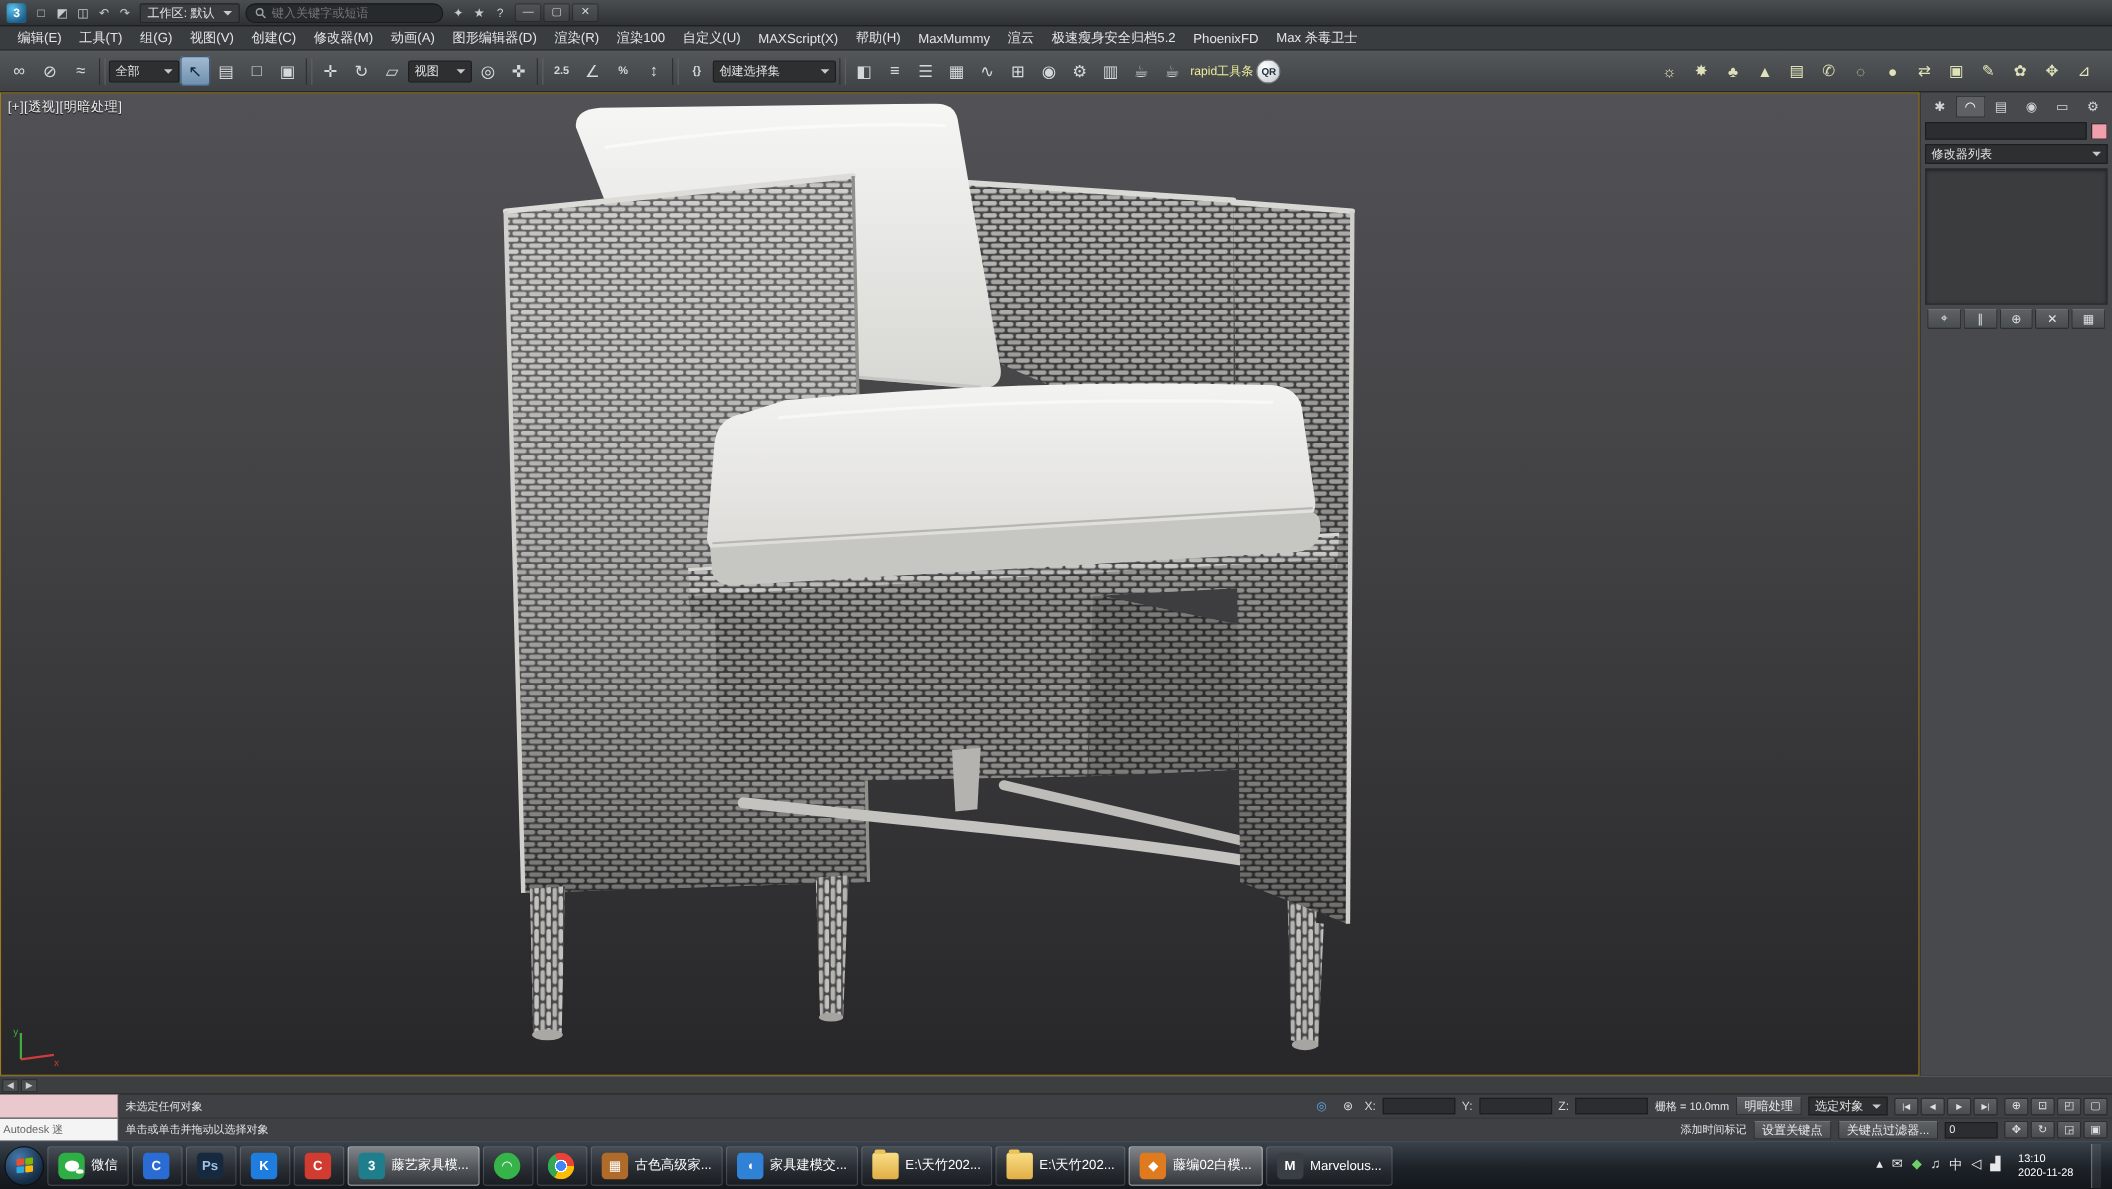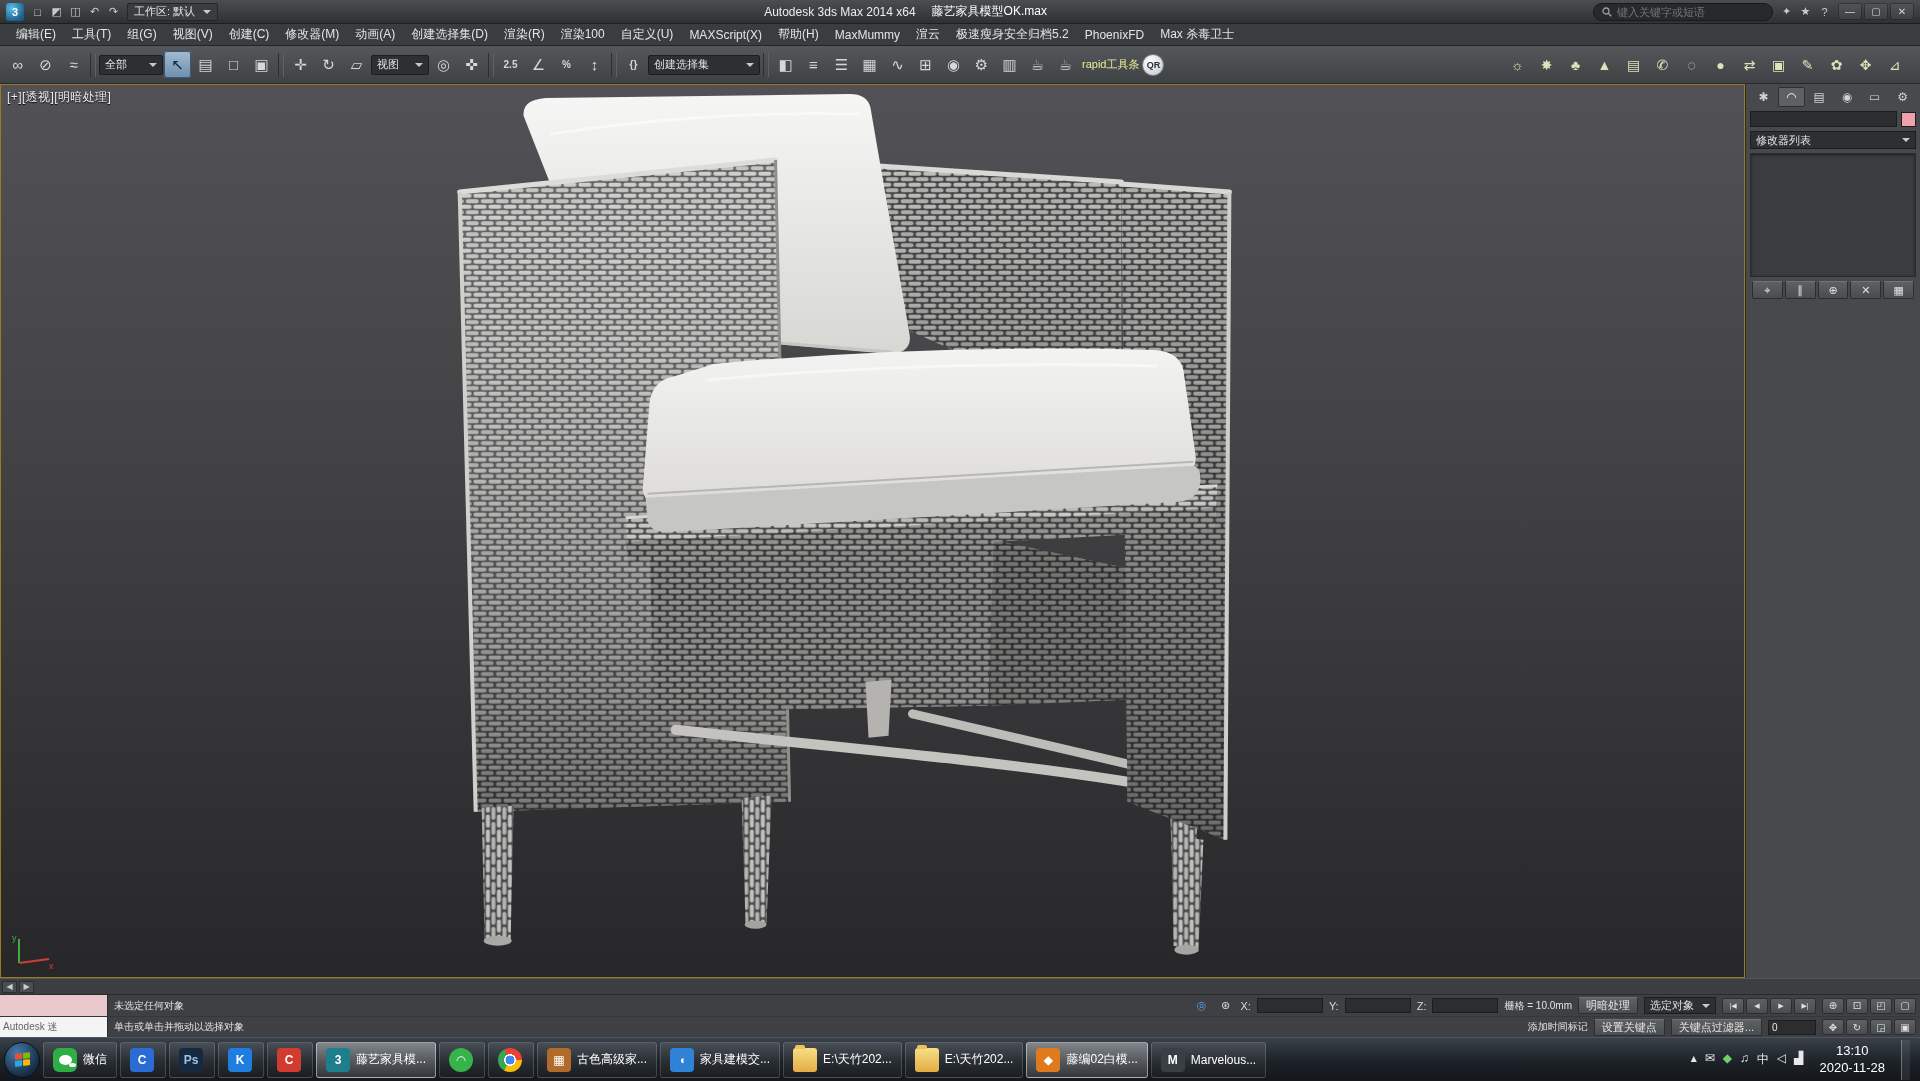--- a/index.html
+++ b/index.html
@@ -96,21 +96,21 @@
   .t-icon{width:24px;height:24px;border-radius:4px;display:grid;place-items:center;background:var(--bg,transparent);color:var(--fg,#fff);font-size:12px;font-weight:bold;flex:0 0 auto}
   .t-label{font-size:12px;max-width:92px;overflow:hidden;text-overflow:ellipsis;white-space:nowrap}
   .k-chrome .t-icon{border-radius:50%;background:radial-gradient(circle,#4285f4 0 26%,#fff 27% 34%,rgba(0,0,0,0) 35%),conic-gradient(from -30deg,#ea4335 0 120deg,#fbbc05 0 240deg,#34a853 0 360deg)}
   .k-wechat .t-icon{border-radius:6px;position:relative}
   .k-wechat .t-icon::before{content:"";width:13px;height:10px;background:#fff;border-radius:50%;box-shadow:7px 5px 0 -3px #fff}
   .k-360 .t-icon{border-radius:50%}
   .k-folder .t-icon{background:linear-gradient(#f8de85,#e2ad44);border-radius:3px;position:relative}
   .k-folder .t-icon::before{content:"";position:absolute;top:-3px;left:2px;width:10px;height:4px;border-radius:2px 2px 0 0;background:#ecc25b}
   .tray{margin-left:auto;display:flex;align-items:center;gap:8px;padding:0 6px}
   .tray-icon{font-size:12px;color:var(--fg,#e8e8e8)}
-  .clock{text-align:center;font-size:13px;line-height:1.3;color:#fff;padding:0 8px;white-space:nowrap}
+  .clock{text-align:left;font-size:10px;line-height:1.3;color:#fff;padding:0 8px;white-space:nowrap}
   .show-desktop{width:9px;height:40px;background:rgba(255,255,255,.08);border-left:1px solid rgba(255,255,255,.3);flex:0 0 auto}
 </style>
 </head>
 <body>
 
 <div id="app">
 
   <div class="titlebar">
     <div class="tb-logo">3</div>
     <div style="display:flex;gap:2px">
@@ -126,24 +126,20 @@
         <span class="qa-icon">
           <i style="font-style:normal">↶</i>
         </span>
         <span class="qa-icon">
           <i style="font-style:normal">↷</i>
         </span>
       </div>
     <div class="workspace">
       <span>工作区: 默认</span>
       <span class="caret"></span>
-    </div>
-    <div class="title-center">
-      <span>Autodesk 3ds Max  2014 x64</span>
-      <span class="doc-title">藤艺家具模型OK.max</span>
     </div>
     <div class="search">
       <svg width="10" height="10" viewBox="0 0 10 10">
           <circle cx="4" cy="4" r="3" fill="none" stroke="#9aa0a4" stroke-width="1.3"></circle>
           <line x1="6.3" y1="6.3" x2="9.3" y2="9.3" stroke="#9aa0a4" stroke-width="1.3"></line>
         </svg>
       <input placeholder="键入关键字或短语" style="">
     </div>
     <div class="title-right">
         <span class="qa-icon">
@@ -170,21 +166,21 @@
   </div>
 
   <div class="menubar">
       <span class="menu-item"><i style="font-style:normal">编辑(E)</i></span>
       <span class="menu-item"><i style="font-style:normal">工具(T)</i></span>
       <span class="menu-item"><i style="font-style:normal">组(G)</i></span>
       <span class="menu-item"><i style="font-style:normal">视图(V)</i></span>
       <span class="menu-item"><i style="font-style:normal">创建(C)</i></span>
       <span class="menu-item"><i style="font-style:normal">修改器(M)</i></span>
       <span class="menu-item"><i style="font-style:normal">动画(A)</i></span>
-      <span class="menu-item"><i style="font-style:normal">创建选择集(D)</i></span>
+      <span class="menu-item"><i style="font-style:normal">图形编辑器(D)</i></span>
       <span class="menu-item"><i style="font-style:normal">渲染(R)</i></span>
       <span class="menu-item"><i style="font-style:normal">渲染100</i></span>
       <span class="menu-item"><i style="font-style:normal">自定义(U)</i></span>
       <span class="menu-item"><i style="font-style:normal">MAXScript(X)</i></span>
       <span class="menu-item"><i style="font-style:normal">帮助(H)</i></span>
       <span class="menu-item"><i style="font-style:normal">MaxMummy</i></span>
       <span class="menu-item"><i style="font-style:normal">渲云</i></span>
       <span class="menu-item"><i style="font-style:normal">极速瘦身安全归档5.2</i></span>
       <span class="menu-item"><i style="font-style:normal">PhoenixFD</i></span>
       <span class="menu-item"><i style="font-style:normal">Max 杀毒卫士</i></span>

